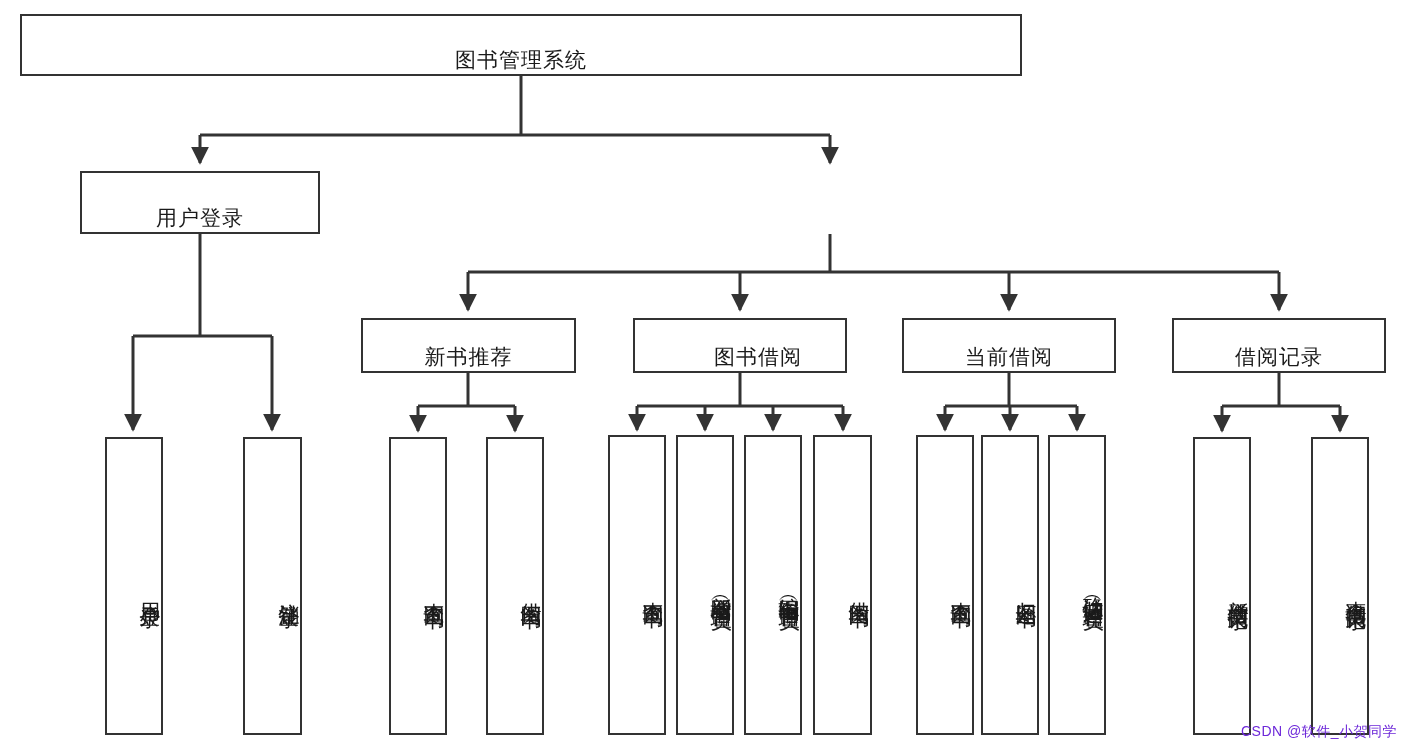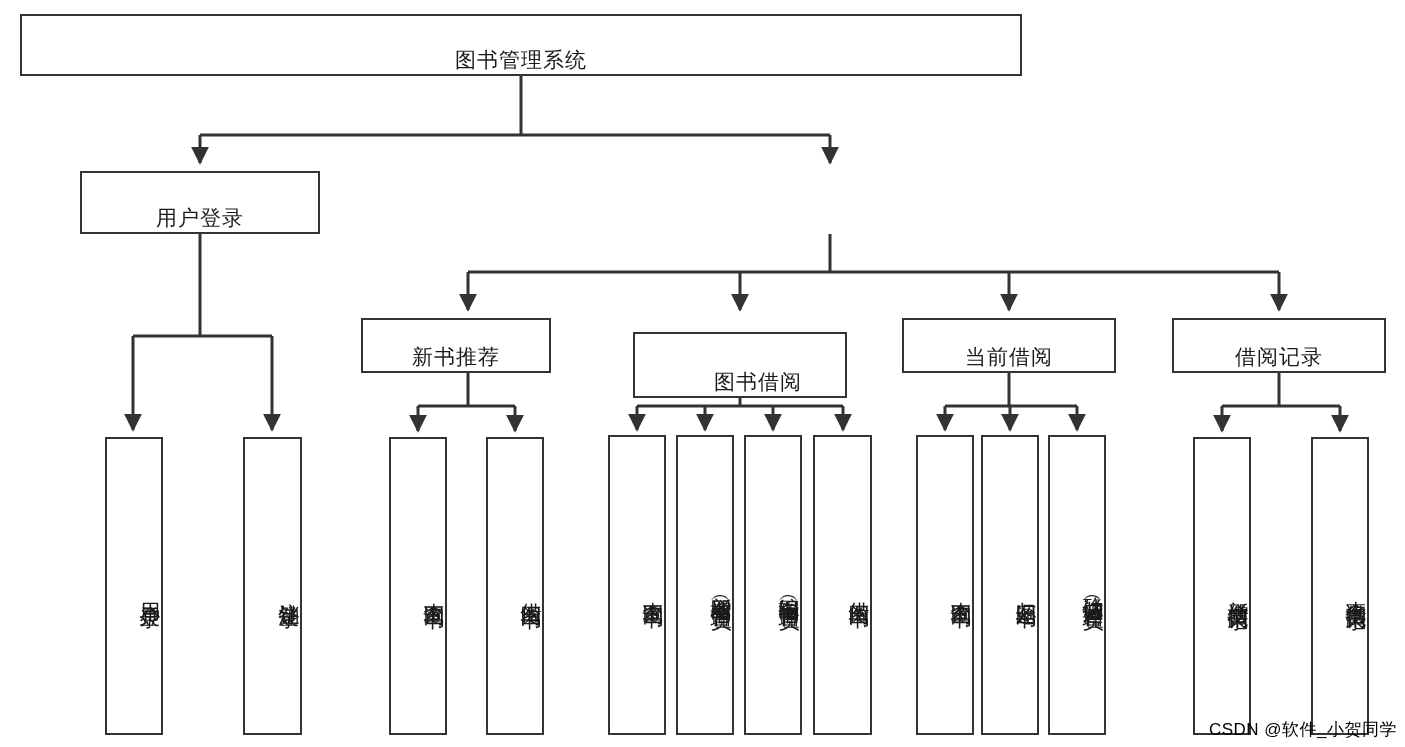--- a/index.html
+++ b/index.html
@@ -50,22 +50,22 @@
   }
   .node.vert > span {
     writing-mode: vertical-rl;
     text-orientation: upright;
     display: block;
   }
   #watermark {
     position: absolute;
     right: 8px;
     bottom: 6px;
-    font-size: 17px;
-    color: #000000;
+    font-size: 14px;
+    color: #6d28d9;
     letter-spacing: 0.5px;
     white-space: nowrap;
   }
 </style>
 </head>
 <body>
 
 <div id="canvas">
 
   <svg class="edges" viewBox="0 0 1405 747">
@@ -120,25 +120,25 @@
 
   <div class="node horiz" style="left:20px; top:14px; width:1002px; height:62px;">
     <span>图书管理系统</span>
   </div>
 
   <div class="node horiz" style="left:80px; top:171px; width:240px; height:63px;">
     <span>用户登录</span>
   </div>
 
 
-  <div class="node horiz" style="left:361px; top:318px; width:190px; height:55px;">
+  <div class="node horiz" style="left:361px; top:318px; width:215px; height:55px;">
     <span>新书推荐</span>
   </div>
 
-  <div class="node horiz" style="left:633px; top:332px; width:214px; height:66px;padding-left:36px;">
+  <div class="node horiz" style="left:633px; top:318px; width:214px; height:55px;padding-left:36px;">
     <span>图书借阅</span>
   </div>
 
   <div class="node horiz" style="left:902px; top:318px; width:214px; height:55px;">
     <span>当前借阅</span>
   </div>
 
   <div class="node horiz" style="left:1172px; top:318px; width:214px; height:55px;">
     <span>借阅记录</span>
   </div>

